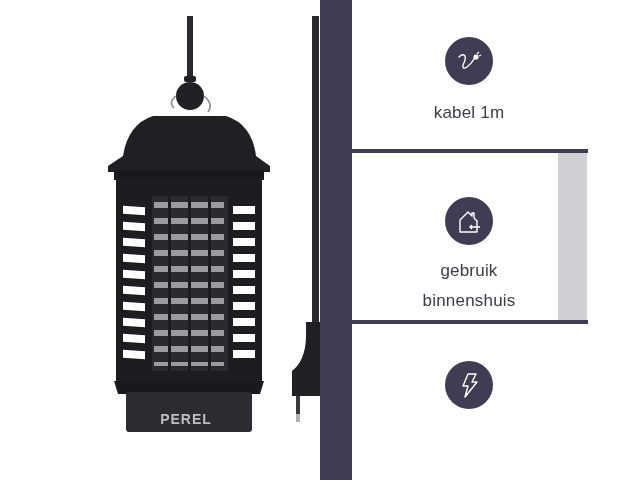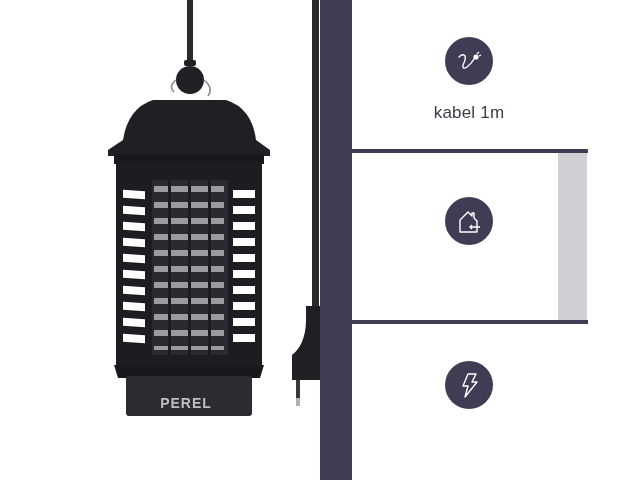--- a/index.html
+++ b/index.html
@@ -2,21 +2,21 @@
 <html><head>
   <meta charset="utf-8">
   <style>
     html, body { margin: 0; padding: 0; }
     body {
       width: 640px; height: 480px; overflow: hidden;
       background: #ffffff; position: relative;
       font-family: "Liberation Sans", "DejaVu Sans", sans-serif;
     }
     .abs { position: absolute; padding-left: 28px; }
-    .product { left: 0; top: 0; width: 320px; height: 434px; }
+    .product { left: 0; top: 16px; width: 320px; height: 434px; }
     .vline { left: 320px; top: 0; width: 4px; height: 480px; background: #3f3d53; }
     .hline { left: 324px; width: 236px; height: 4px; background: #3f3d53; }
     .edge { left: 558px; top: 153px; width: 1px; height: 167px; background: #cfcfd4; }
     .feature { left: 324px; width: 234px; text-align: center; }
     .badge {
       width: 48px; height: 48px; border-radius: 50%;
       background: #3f3d53; margin: 0 auto;
       display: flex; align-items: center; justify-content: center;
     }
     .label {
@@ -116,20 +116,22 @@
   <div class="label">kabel 1m</div>
 </div>
 
 <div class="abs feature" style="top:197px">
   <div class="badge">
     <svg width="30" height="30" viewBox="0 0 30 30">
       <path d="M6 26 L6 14 L14 6 L18 10 L18 7 L20 7 L20 12 L23 15 L23 26 Z" stroke="#ffffff" stroke-width="1.4" fill="none" stroke-linejoin="round"></path>
       <path d="M26 21 L16 21 M18 19 L16 21 L18 23" stroke="#ffffff" stroke-width="1.4" fill="none"></path>
     </svg>
   </div>
+  <div class="label" style="margin-top:12px">gebruik</div>
+  <div class="label" style="margin-top:2px">binnenshuis</div>
 </div>
 
 <div class="abs feature" style="top:361px">
   <div class="badge">
     <svg width="30" height="30" viewBox="0 0 30 30">
       <path d="M14 4 L22 4 L18 12 L23 12 L11 27 L14 16 L9 16 Z" stroke="#ffffff" stroke-width="1.4" fill="none" stroke-linejoin="round"></path>
     </svg>
   </div>
 </div>
 

